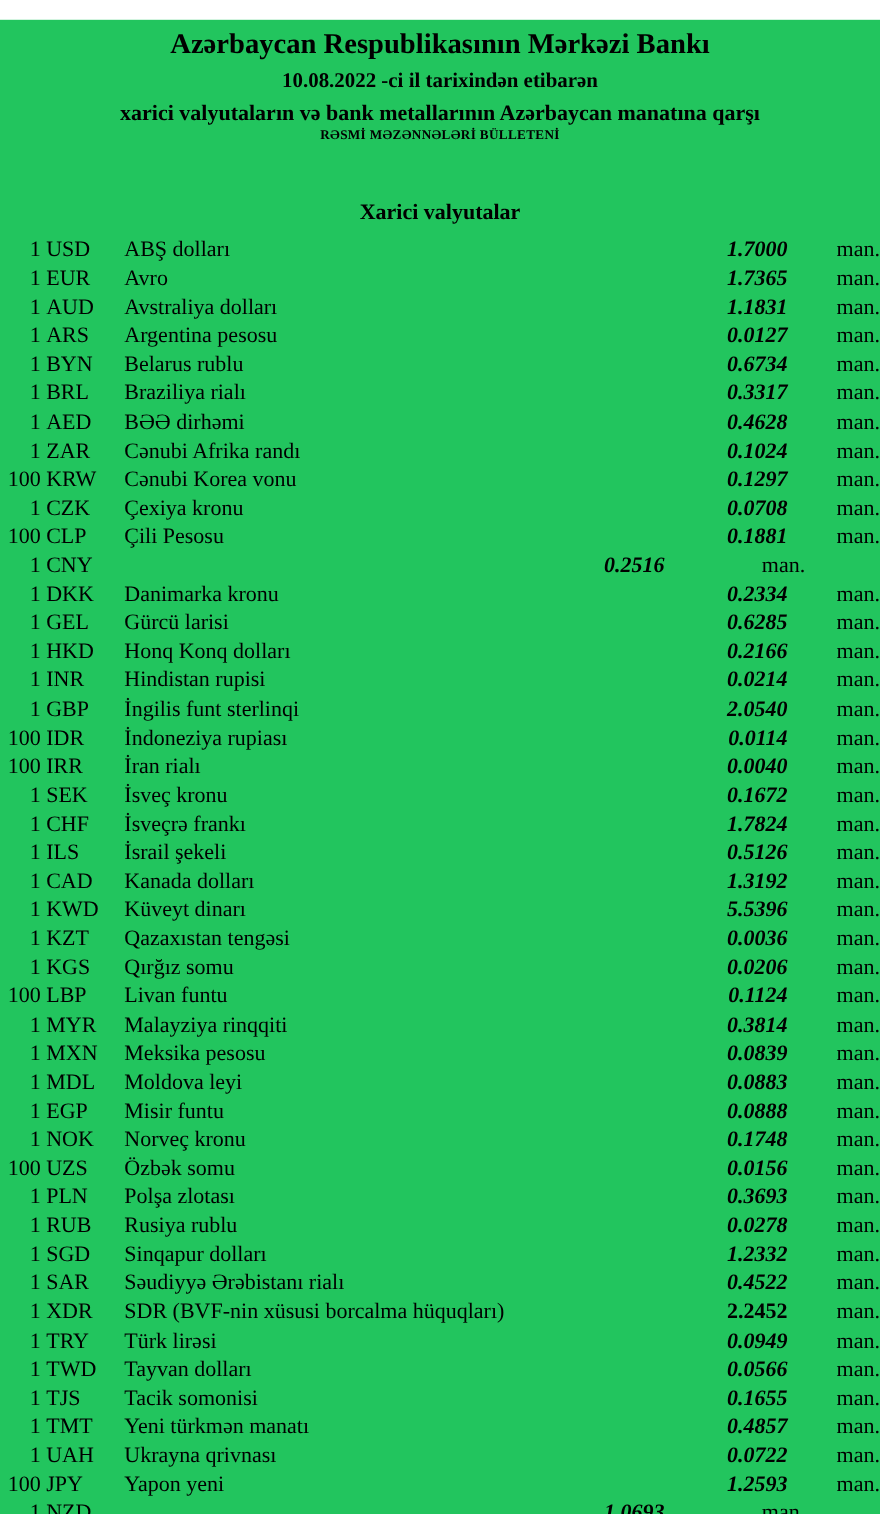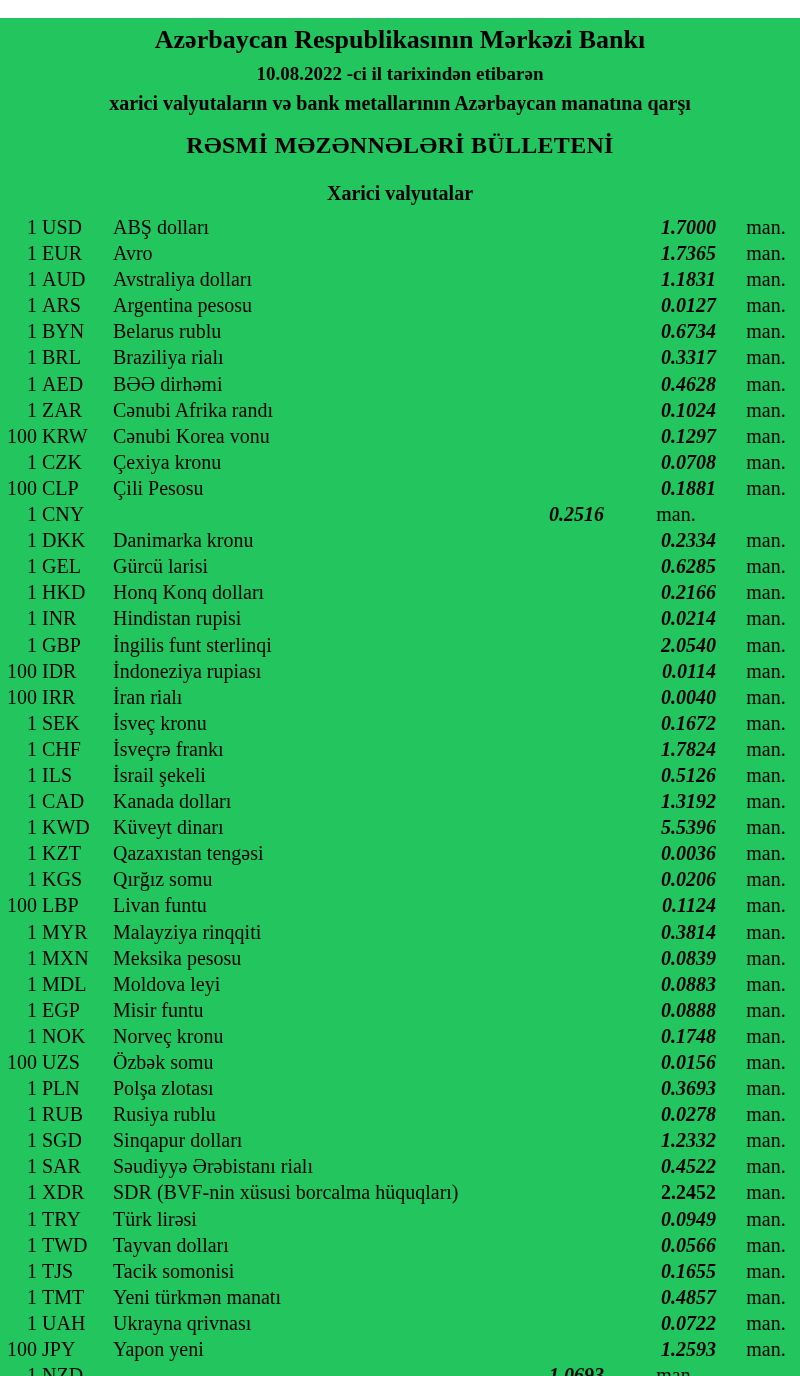--- a/index.html
+++ b/index.html
@@ -21,21 +21,21 @@
     position: absolute;
     left: 0;
     width: 100%;
     text-align: center;
     font-weight: bold;
     white-space: nowrap;
   }
   .bank-title    { top: 7px;   font-size: 26px; }
   .date-line     { top: 45px;  font-size: 19px; }
   .subject-line  { top: 74px;  font-size: 20px; }
-  .bulletin-title{ top: 114px; font-size: 24px; letter-spacing: 0.3px; }
+  .bulletin-title{ top: 97px; font-size: 12px; letter-spacing: 0.3px; }
   .section-title { top: 164px; font-size: 20px; }
 
   .rates {
     position: absolute;
     top: 196px;
     left: 0;
     right: 0;
   }
   .row {
     display: grid;
@@ -48,21 +48,21 @@
   .row .qty  { text-align: right;  padding-right: 5px; }
   .row .code { text-align: left; }
   .row .name { text-align: left;   padding-left: 5px; overflow: hidden; }
   .row .rate {
     text-align: right;
     padding-right: 16px;
     font-weight: bold;
     font-style: italic;
   }
   .row .rate.upright { font-style: normal; }
-  .row .man  { text-align: center; }
+  .row .man  { text-align: right; }
 </style>
 </head>
 <body>
 
 <div class="page">
 
   <div class="header-line bank-title">Azərbaycan Respublikasının Mərkəzi Bankı</div>
 
   <div class="header-line date-line">10.08.2022 -ci il tarixindən etibarən</div>
 

